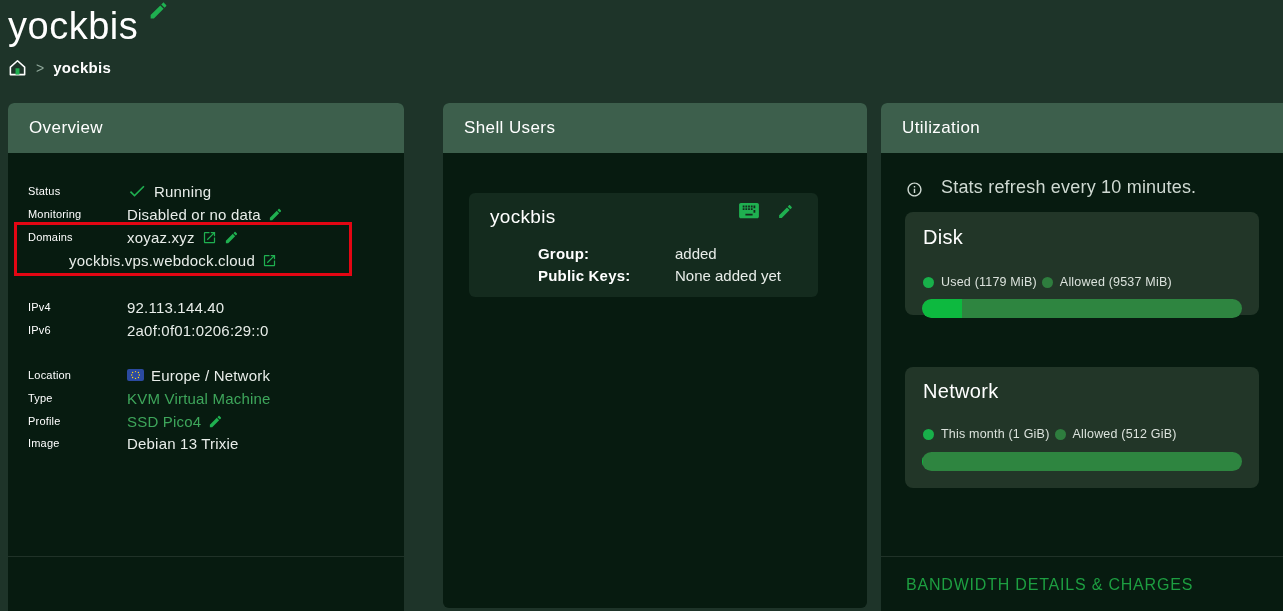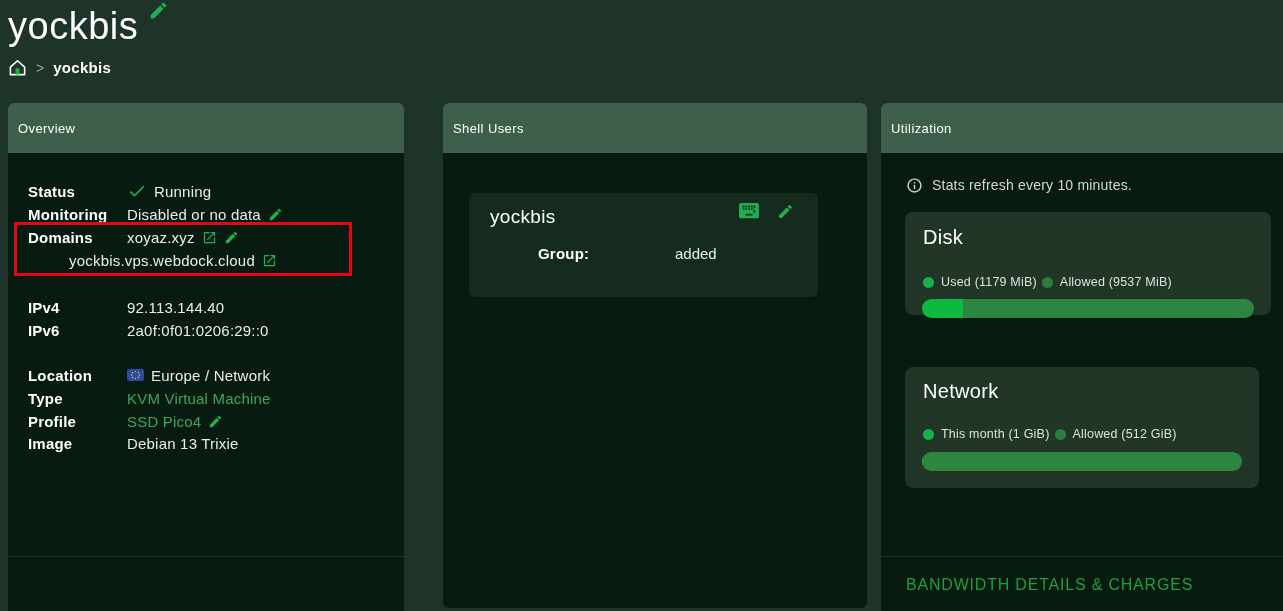--- a/index.html
+++ b/index.html
@@ -13,52 +13,52 @@
   
   .page-head{position:absolute;left:8px;top:0;}
   .page-title{display:inline-block;margin:4px 0 0 0;font-size:38px;font-weight:500;color:#fff;letter-spacing:.5px;}
   .title-edit{display:inline-block;vertical-align:18px;margin-left:10px;cursor:pointer;}
   .crumbs{position:absolute;left:8px;top:58px;display:flex;align-items:center;gap:9px;}
   .crumb-sep{color:#8fa89a;font-size:14px;}
   .crumb-cur{color:#fff;font-size:15px;font-weight:600;letter-spacing:.3px;}
   
   .card{position:absolute;top:103px;background:var(--card-bg,#061a0f);border-radius:6px;}
   .card-header{height:50px;background:var(--header-bg,#3d5f4c);border-radius:6px 6px 0 0;
-    display:flex;align-items:center;padding-left:10px;color:#fff;font-size:13px;font-weight:500;letter-spacing:.4px;}
+    display:flex;align-items:center;padding-left:21px;color:#fff;font-size:17px;font-weight:500;letter-spacing:.4px;}
   .card.overview{left:8px;width:396px;height:520px;border-radius:6px 6px 0 0;}
   .card.shellusers{left:443px;width:424px;height:505px;}
   .card.utilization{left:881px;width:409px;height:520px;border-radius:6px 0 0 0;}
   .card.utilization .card-header{border-radius:6px 0 0 0;}
   
   .orow{position:absolute;left:20px;right:14px;height:18px;display:flex;align-items:center;}
-  .olabel{width:99px;flex:none;color:#fff;font-size:15px;font-weight:700;letter-spacing:.2px;}
+  .olabel{width:99px;flex:none;color:#fff;font-size:11px;font-weight:400;letter-spacing:.2px;}
   .ovalue{display:flex;align-items:center;gap:7px;color:#e8ede9;font-size:15px;letter-spacing:.2px;}
   .ovalue.indent{margin-left:41px;}
   a.glink{color:var(--link-green,#3ea65b);text-decoration:none;cursor:pointer;}
   .icon-inline{flex:none;cursor:pointer;}
   
   .annotation{position:absolute;left:14px;top:222px;width:332px;height:48px;
     border:3px solid var(--annotation-red,#e30613);z-index:20;pointer-events:none;}
   
   .ofooter{position:absolute;left:0;right:0;top:453px;bottom:0;border-top:1px solid rgba(255,255,255,.10);}
   .act-btn{position:absolute;top:70px;background:none;border:none;padding:0;margin:0;cursor:pointer;}
   .stop-square{width:15px;height:15px;border-radius:2px;background:var(--red,#ef453a);}
   
   .user-panel{position:absolute;left:26px;top:90px;width:349px;height:104px;border-radius:6px;
     background:var(--user-panel-bg,#13291d);}
   .user-name{position:absolute;left:21px;top:13px;color:#fff;font-size:19px;letter-spacing:.3px;}
   .user-icons{position:absolute;right:24px;top:9px;display:flex;gap:17px;align-items:center;}
   .urow{position:absolute;left:21px;display:flex;font-size:15px;}
   .ulabel{width:137px;flex:none;color:#fff;font-weight:700;letter-spacing:.2px;margin-left:48px;}
   .uvalue{color:#e8ede9;}
   
-  .note-row{position:absolute;left:25px;top:74px;display:flex;align-items:flex-start;gap:9px;
-    color:#cfd9d2;font-size:14px;letter-spacing:.2px;}
+  .note-row{position:absolute;left:25px;top:74px;display:flex;align-items:flex-end;gap:18px;
+    color:#cfd9d2;font-size:18px;letter-spacing:.2px;}
   .util-panel{position:absolute;left:24px;width:354px;border-radius:8px;background:var(--panel-bg,#223628);}
-  .util-panel.disk{top:109px;height:103px;padding-left:12px;}
+  .util-panel.disk{top:109px;height:103px;}
   .util-panel.network{top:264px;height:121px;}
   .util-title{position:absolute;left:18px;color:#fff;font-size:20px;font-weight:400;letter-spacing:.3px;}
   .legend{position:absolute;left:18px;display:flex;gap:5px;align-items:flex-end;}
   .legend-item{display:flex;align-items:center;gap:7px;color:#dbe2dc;font-size:12.5px;letter-spacing:.2px;}
   .dot{width:11px;height:11px;border-radius:50%;flex:none;}
   .dot.used{background:var(--dot-bright,#18b04a);}
   .dot.allowed{background:var(--dot-mid,#2e7d3e);}
   .bar{position:absolute;left:17px;right:17px;height:19px;border-radius:10px;background:var(--mid-green,#2e8540);overflow:hidden;}
   .bar-used{height:100%;background:var(--bright-green,#0db93f);border-radius:10px 0 0 10px;}
   .ufooter{position:absolute;left:0;right:0;top:453px;bottom:0;border-top:1px solid rgba(255,255,255,.10);}
@@ -228,20 +228,24 @@
       <span>
         <svg width="17" height="17" viewBox="0 0 24 24" fill="#1fb050">
             <path d="M3 17.25V21h3.75L17.81 9.94l-3.75-3.75L3 17.25zM20.71 7.04c.39-.39.39-1.02 0-1.41l-2.34-2.34c-.39-.39-1.02-.39-1.41 0l-1.83 1.83 3.75 3.75 1.83-1.83z"></path>
           </svg>
       </span>
     </div>
     <div class="urow" style="top:52px">
       <span class="ulabel">Group:</span>
       <span class="uvalue">added</span>
     </div>
+    <div class="urow" style="top:74px">
+      <span class="ulabel">Public Keys:</span>
+      <span class="uvalue">None added yet</span>
+    </div>
   </div>
 </section>
 
 <section class="card utilization">
   <div class="card-header">
     <span>Utilization</span>
   </div>
 
   <div class="note-row">
     <span>

